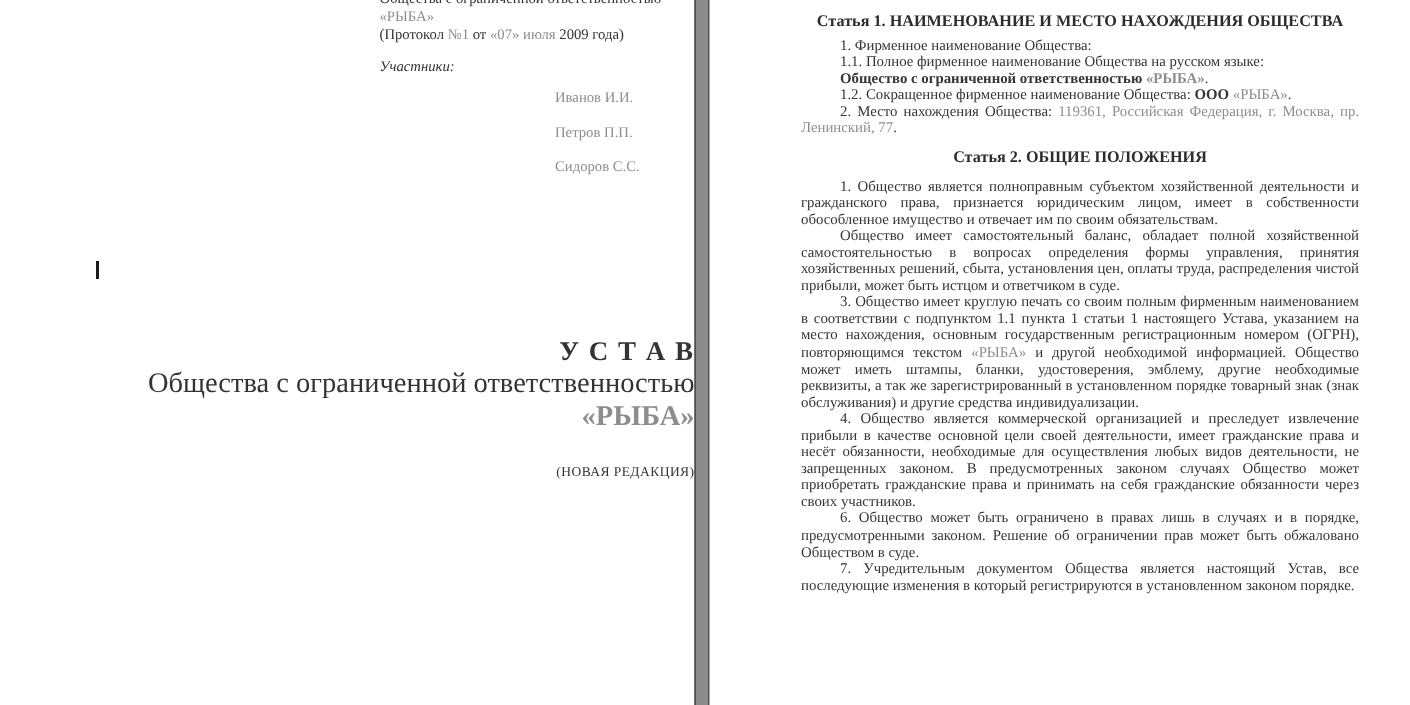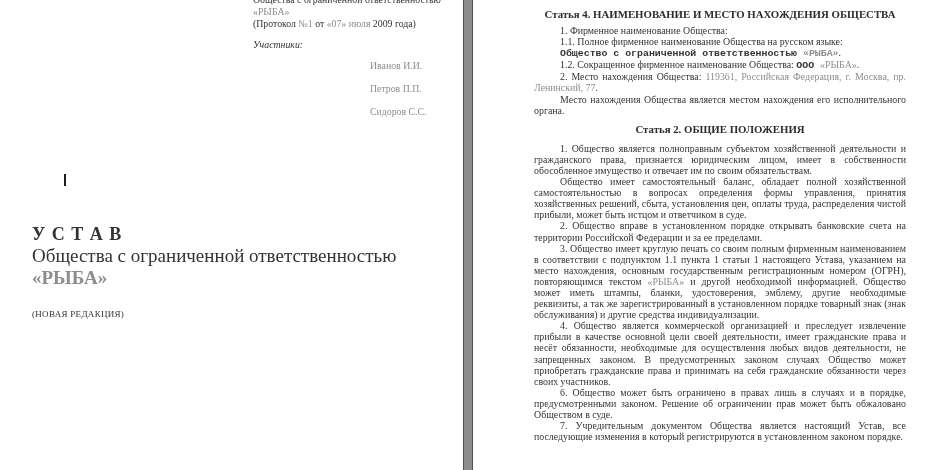--- a/index.html
+++ b/index.html
@@ -50,21 +50,21 @@
   .participant.p-0 { top: 60px; }
   .participant.p-1 { top: 83px; }
   .participant.p-2 { top: 106px; }
   .cursor {
     position: absolute; left: 64px; top: 174px;
     width: 2px; height: 12px;
     background: #1c1c1c;
   }
   .title-block {
     position: absolute; left: 32px; top: 223px;
-    width: 431px; text-align: left;
+    width: 431px; text-align: right;
   }
   .title-main { font-size: 18px; font-weight: bold; letter-spacing: 1px; line-height: 22px; }
   .title-line2 { font-size: 19px; line-height: 22px; }
   .title-company { font-size: 19px; font-weight: bold; line-height: 22px; }
   .title-edition { font-size: 9px; line-height: 11px; margin-top: 20px; letter-spacing: 0.3px; }
 
   
   .art-heading {
     font-size: 10.8px; font-weight: bold;
     text-align: center;
@@ -74,21 +74,21 @@
   }
   .art-heading.second { margin: 7px 0 8px 0; }
   .par {
     margin: 0;
     font-size: 9.9px;
     line-height: 11.1px;
     text-align: justify;
     text-indent: 26px;
     color: #343434;
   }
-  .bold { font-weight: bold; font-family: Liberation Mono, monospace; }
+  .bold { font-weight: bold; }
   .field { color: #8d8d8d; }
 </style>
 </head>
 <body>
 
 <div class="canvas">
 
   <section class="page page-left">
 
     <div class="approval">
@@ -111,39 +111,37 @@
       <div class="title-company field">«РЫБА»</div>
       <div class="title-edition">(НОВАЯ РЕДАКЦИЯ)</div>
     </div>
 
   </section>
 
   <div class="page-gap"></div>
 
   <section class="page page-right">
 
-    <h1 class="art-heading">Статья 4. НАИМЕНОВАНИЕ И МЕСТО НАХОЖДЕНИЯ ОБЩЕСТВА</h1>
+    <h1 class="art-heading">Статья 1. НАИМЕНОВАНИЕ И МЕСТО НАХОЖДЕНИЯ ОБЩЕСТВА</h1>
 
     <p class="par">1. Фирменное наименование Общества:</p>
 
     <p class="par">1.1. Полное фирменное наименование Общества на русском языке:</p>
 
     <p class="par"><span class="bold">Общество с ограниченной ответственностью </span><span class="bold field">«РЫБА»</span><span>.</span></p>
 
     <p class="par"><span>1.2. Сокращенное фирменное наименование Общества: </span><span class="bold">ООО </span><span class="field">«РЫБА»</span><span>.</span></p>
 
     <p class="par"><span>2. Место нахождения Общества: </span><span class="field">119361, Российская Федерация, г. Москва, пр. Ленинский, 77</span><span>.</span></p>
 
-    <p class="par">Место нахождения Общества является местом нахождения его исполнительного органа.</p>
 
     <h1 class="art-heading second">Статья 2. ОБЩИЕ ПОЛОЖЕНИЯ</h1>
 
     <p class="par">1. Общество является полноправным субъектом хозяйственной деятельности и гражданского права, признается юридическим лицом, имеет в собственности обособленное имущество и отвечает им по своим обязательствам.</p>
     <p class="par">Общество имеет самостоятельный баланс, обладает полной хозяйственной самостоятельностью в вопросах определения формы управления, принятия хозяйственных решений, сбыта, установления цен, оплаты труда, распределения чистой прибыли, может быть истцом и ответчиком в суде.</p>
-    <p class="par">2. Общество вправе в установленном порядке открывать банковские счета на территории Российской Федерации и за ее пределами.</p>
 
     <p class="par"><span>3. Общество имеет круглую печать со своим полным фирменным наименованием в соответствии с подпунктом 1.1 пункта 1 статьи 1 настоящего Устава, указанием на место нахождения, основным государственным регистрационным номером (ОГРН), повторяющимся текстом </span><span class="field">«РЫБА»</span><span> и другой необходимой информацией. Общество может иметь штампы, бланки, удостоверения, эмблему, другие необходимые реквизиты, а так же зарегистрированный в установленном порядке товарный знак (знак обслуживания) и другие средства индивидуализации.</span></p>
 
     <p class="par">4. Общество является коммерческой организацией и преследует извлечение прибыли в качестве основной цели своей деятельности, имеет гражданские права и несёт обязанности, необходимые для осуществления любых видов деятельности, не запрещенных законом. В предусмотренных законом случаях Общество может приобретать гражданские права и принимать на себя гражданские обязанности через своих участников.</p>
     <p class="par">6. Общество может быть ограничено в правах лишь в случаях и в порядке, предусмотренными законом. Решение об ограничении прав может быть обжаловано Обществом в суде.</p>
     <p class="par">7. Учредительным документом Общества является настоящий Устав, все последующие изменения в который регистрируются в установленном законом порядке.</p>
 
   </section>
 
 </div>

